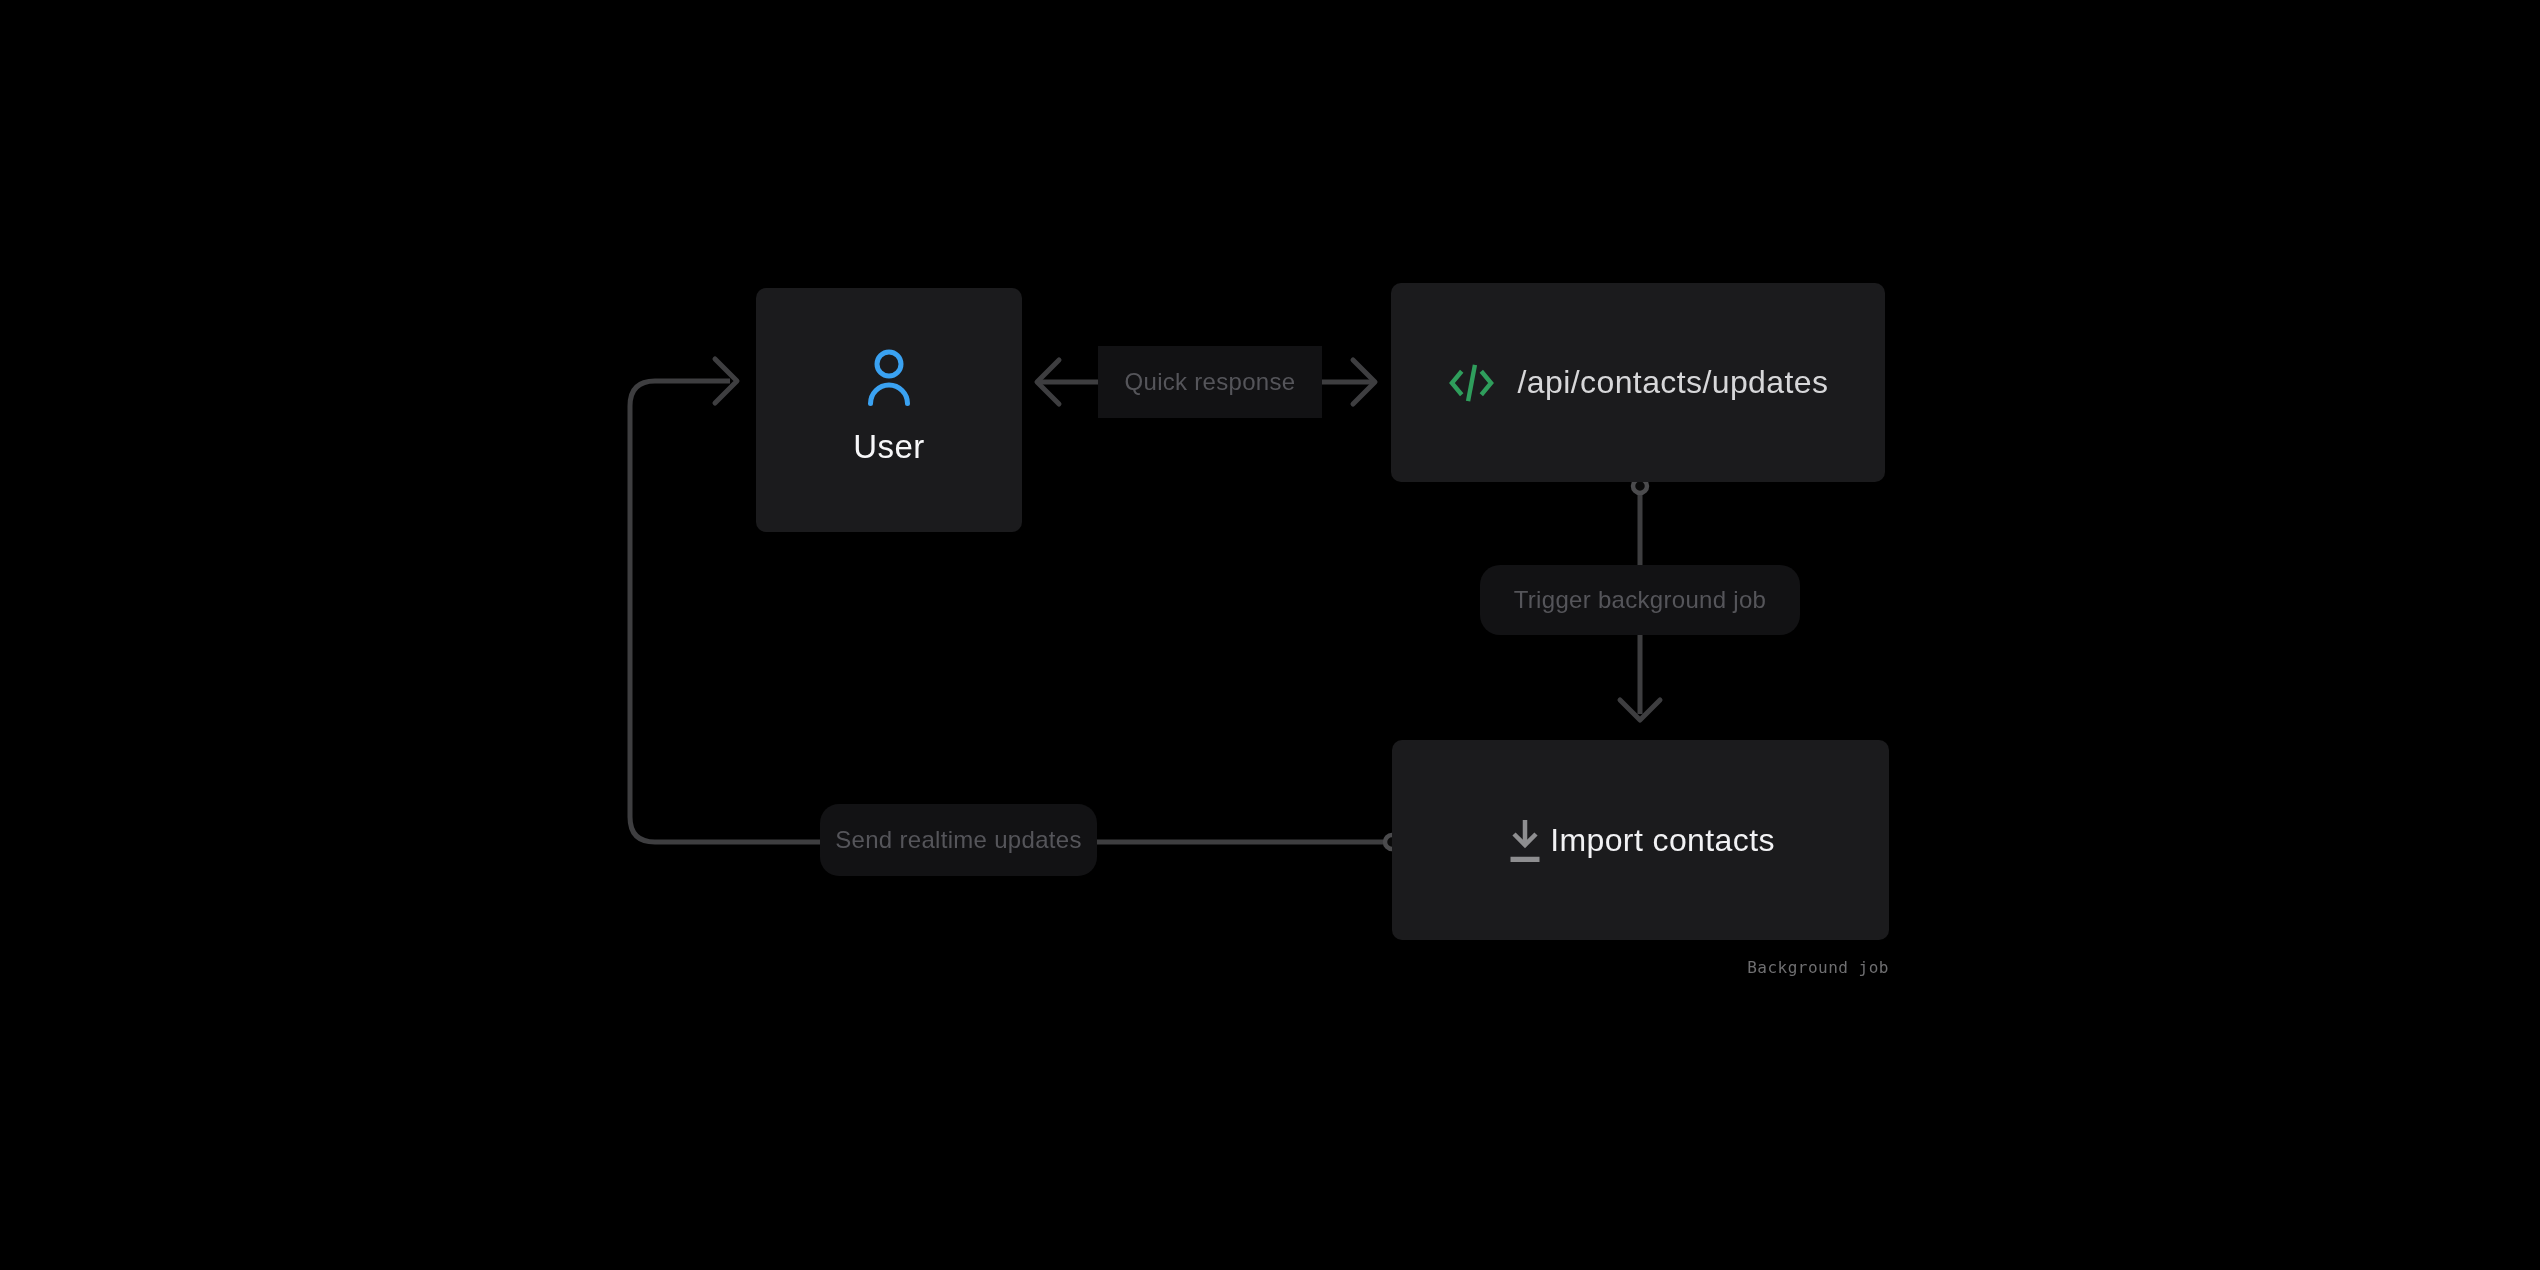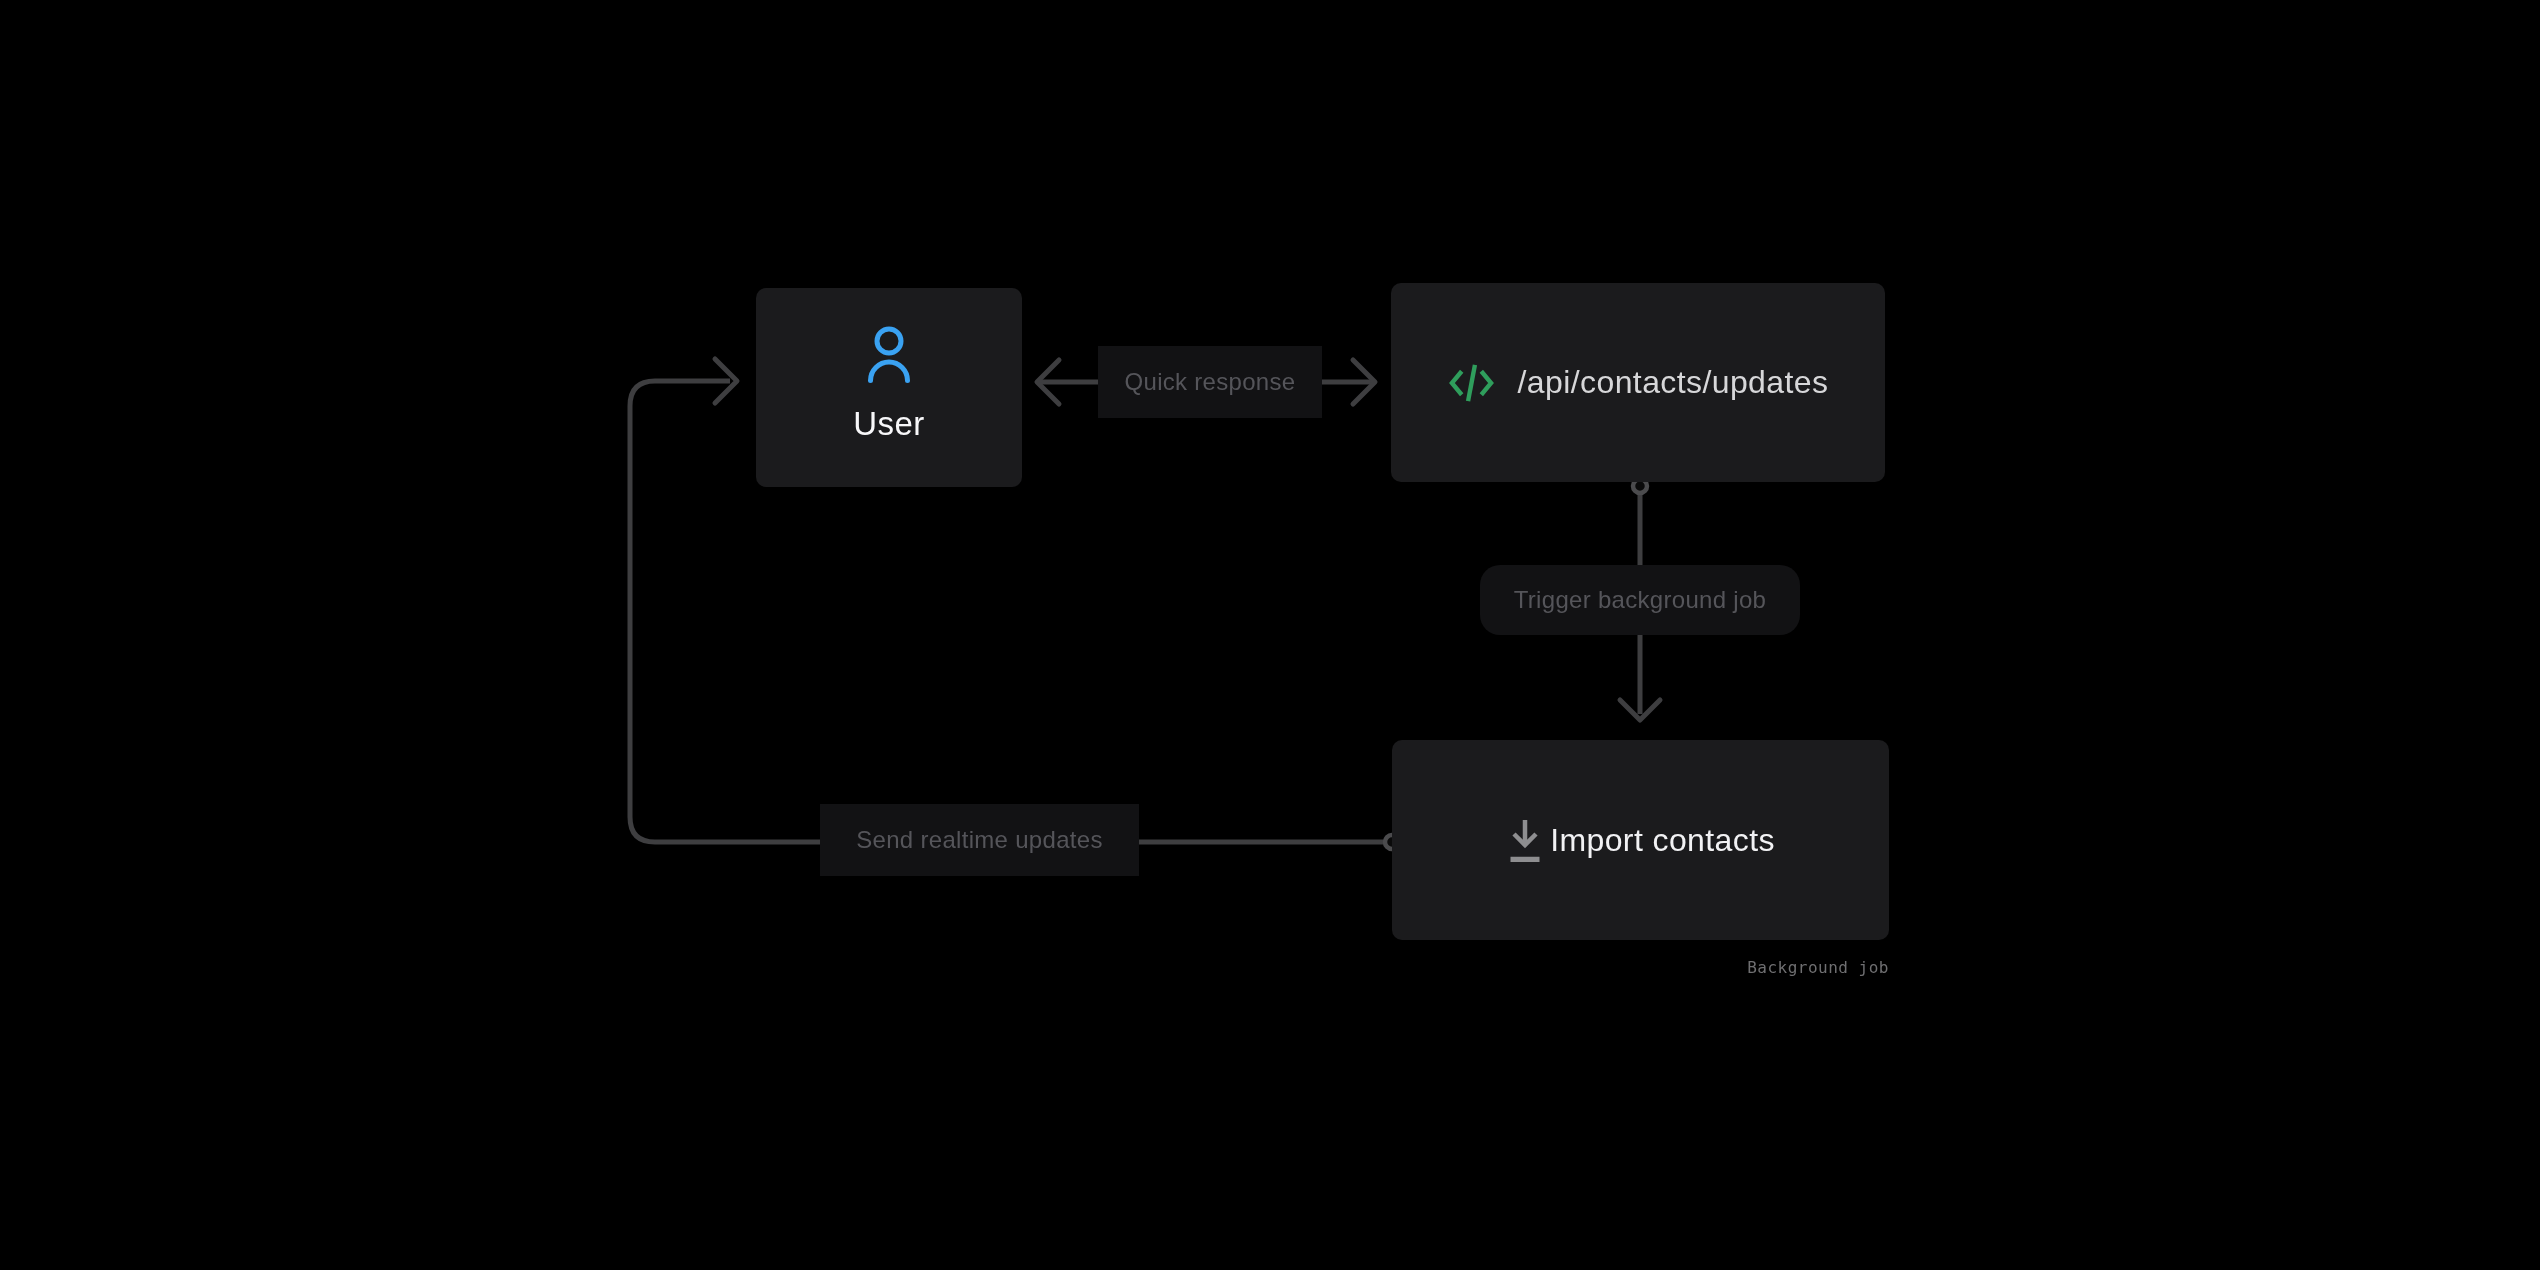--- a/index.html
+++ b/index.html
@@ -23,42 +23,42 @@
 
   .connectors{position:absolute;left:0;top:0;z-index:1;}
   .line{fill:none;stroke:var(--edge-line);stroke-width:5px;}
   .arrow{stroke-linecap:round;stroke-linejoin:round;}
   .port{fill:#0a0a0a;stroke:var(--port-ring);stroke-width:4.5px;}
 
   .node{
     position:absolute;z-index:3;background:var(--node-bg);border-radius:10px;
     display:flex;align-items:center;justify-content:center;
   }
-  .node-user{left:756px;top:288px;width:266px;height:199px;flex-direction:column;gap:22px;padding-bottom:6px;}
+  .node-user{left:756px;top:288px;width:266px;height:244px;flex-direction:column;gap:22px;padding-bottom:6px;}
   .node-api{left:1391px;top:283px;width:494px;height:199px;flex-direction:row;gap:23px;}
   .node-import{left:1392px;top:740px;width:497px;height:200px;flex-direction:row;gap:6px;}
 
   .node-title{font-size:33px;letter-spacing:0.4px;color:var(--node-text);white-space:nowrap;}
   .node-user .node-title{font-size:33px;color:#f7f7f9;}
   .node-api .node-title{font-size:32px;color:var(--api-text);}
   .node-import .node-title{font-size:32px;color:var(--node-text);}
 
   .icon{display:block;flex:none;}
   .user-icon{stroke:var(--accent-blue);}
   .code-icon{stroke:var(--accent-green);}
   .download-icon{stroke:var(--icon-gray);}
 
   .edge-label{
     position:absolute;z-index:2;background:var(--edge-label-bg);
     color:var(--edge-label-text);font-size:24px;letter-spacing:0.3px;
     display:flex;align-items:center;justify-content:center;white-space:nowrap;
   }
   .label-quick{left:1098px;top:346px;width:224px;height:72px;}
   .label-trigger{left:1480px;top:565px;width:320px;height:70px;border-radius:20px;}
-  .label-realtime{left:820px;top:804px;width:319px;height:72px;}
+  .label-realtime{left:820px;top:804px;width:277px;height:72px;border-radius:19px;}
 
   .node-caption{
     position:absolute;z-index:2;right:651px;top:958px;
     font-family:"DejaVu Sans Mono", monospace;
     font-size:16px;color:var(--caption-text);letter-spacing:0.5px;white-space:nowrap;
   }
 </style>
 </head>
 <body>
 

